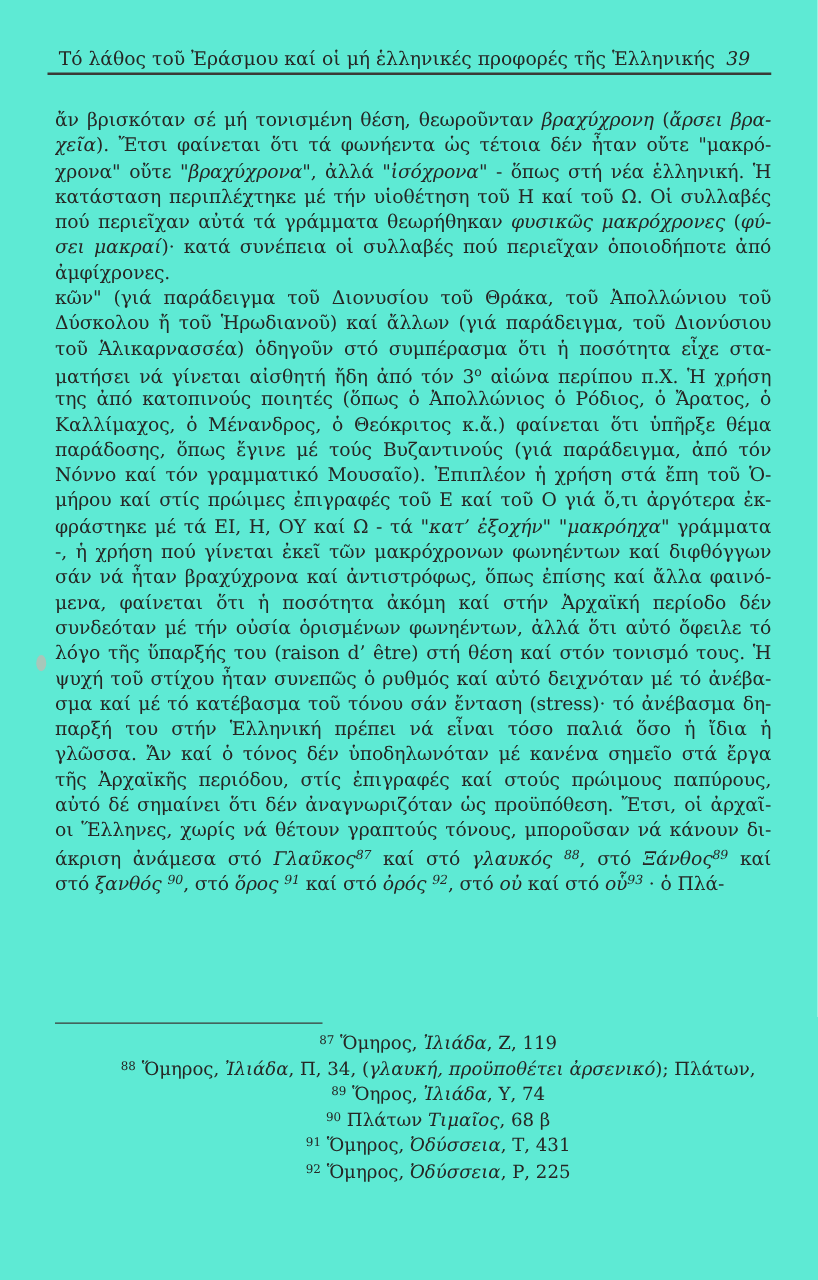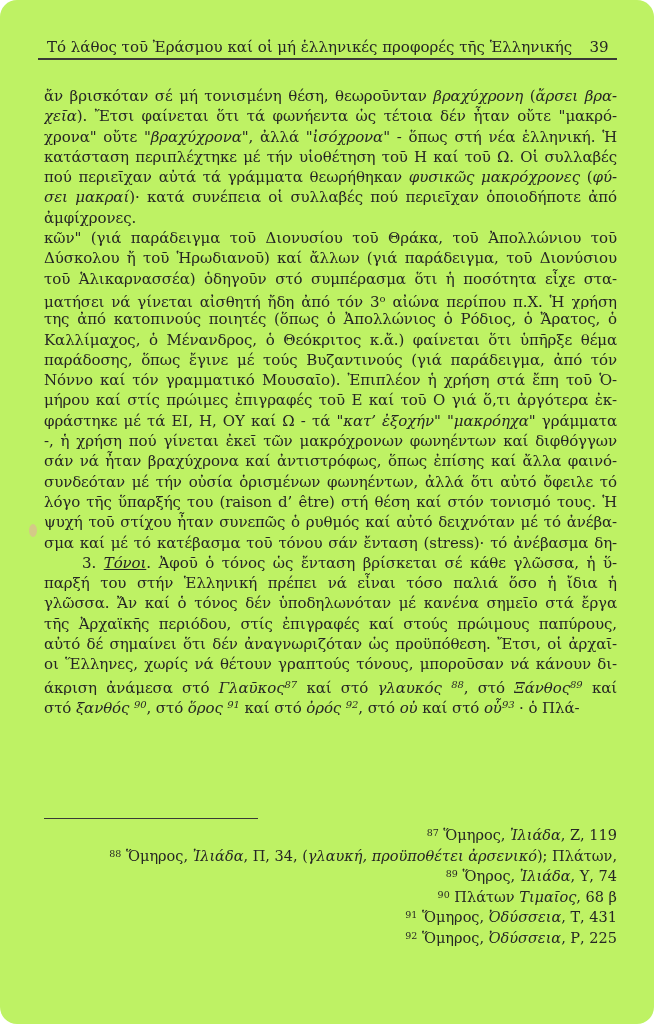--- a/index.html
+++ b/index.html
@@ -1,43 +1,43 @@
 <!DOCTYPE html>
 <html><head>
 <meta charset="utf-8">
 <style>
   html,body{margin:0;padding:0;}
   .page{
-    position:relative;width:654px;height:1024px;background:#bef264;
-    font-family:"DejaVu Serif","Liberation Serif",serif;color:#262624;overflow:hidden;border-radius:17px;
+    position:relative;width:654px;height:1024px;background:#5eead4;
+    font-family:"DejaVu Serif","Liberation Serif",serif;color:#262624;overflow:hidden;
   }
   
   .header{
     position:absolute;left:38px;top:34px;width:579px;height:24px;
     border-bottom:2px solid #3a3a36;display:flex;align-items:flex-end;
   }
   .header-title{flex:1;text-align:center;font-size:15px;line-height:22px;white-space:nowrap;}
-  .header-pagenum{width:36px;text-align:center;font-size:15px;line-height:22px;}
+  .header-pagenum{width:36px;text-align:left;font-size:15px;line-height:22px;font-style:italic;}
   
   .body{position:absolute;left:44px;top:86px;width:573px;}
   .line{
     height:20.3px;line-height:20.3px;font-size:15px;letter-spacing:-0.1px;
     text-align:justify;text-align-last:justify;overflow:hidden;white-space:normal;
   }
   .line.last{text-align-last:left;}
   .line.indent{text-indent:38px;}
   .seg-r{font-style:normal;}
   .seg-i{font-style:italic;}
   .seg-iu{font-style:italic;text-decoration:underline;}
   .seg-sup{font-style:italic;font-size:10px;vertical-align:5px;}
   .seg-supr{font-style:normal;font-size:10px;vertical-align:5px;}
   
   .fn-sep{position:absolute;left:44px;top:818px;width:214px;border-top:1.5px solid #3a3a36;}
   .footnotes{position:absolute;left:44px;top:823px;width:573px;}
-  .fn-line{height:20.6px;line-height:20.6px;font-size:14.5px;text-align:right;overflow:hidden;}
+  .fn-line{height:20.6px;line-height:20.6px;font-size:14.5px;text-align:center;overflow:hidden;}
   .fn-line.indent{text-indent:40px;}
   .footnotes .seg-sup{font-style:normal;font-size:9.5px;vertical-align:4px;}
   
   .margin-mark{
     position:absolute;left:29px;top:524px;width:8px;height:13px;border-radius:50%;
     background:#e5aaa4;opacity:.55;
   }
 </style>
 </head>
 <body>
@@ -61,25 +61,25 @@
       <div class="line"><span class="seg-r">τοῦ Ἁλικαρνασσέα) ὁδηγοῦν στό συμπέρασμα ὅτι ἡ ποσότητα εἶχε στα-</span></div>
       <div class="line"><span class="seg-r">ματήσει νά γίνεται αἰσθητή ἤδη ἀπό τόν 3</span><span class="seg-supr">ο</span><span class="seg-r"> αἰώνα περίπου π.Χ. Ἡ χρήση</span></div>
       <div class="line"><span class="seg-r">της ἀπό κατοπινούς ποιητές (ὅπως ὁ Ἀπολλώνιος ὁ Ρόδιος, ὁ Ἄρατος, ὁ</span></div>
       <div class="line"><span class="seg-r">Καλλίμαχος, ὁ Μένανδρος, ὁ Θεόκριτος κ.ἄ.) φαίνεται ὅτι ὑπῆρξε θέμα</span></div>
       <div class="line"><span class="seg-r">παράδοσης, ὅπως ἔγινε μέ τούς Βυζαντινούς (γιά παράδειγμα, ἀπό τόν</span></div>
       <div class="line"><span class="seg-r">Νόννο καί τόν γραμματικό Μουσαῖο). Ἐπιπλέον ἡ χρήση στά ἔπη τοῦ Ὁ-</span></div>
       <div class="line"><span class="seg-r">μήρου καί στίς πρώιμες ἐπιγραφές τοῦ Ε καί τοῦ Ο γιά ὅ,τι ἀργότερα ἐκ-</span></div>
       <div class="line"><span class="seg-r">φράστηκε μέ τά ΕΙ, Η, ΟΥ καί Ω - τά "</span><span class="seg-i">κατ’ ἐξοχήν</span><span class="seg-r">" "</span><span class="seg-i">μακρόηχα</span><span class="seg-r">" γράμματα</span></div>
       <div class="line"><span class="seg-r">-, ἡ χρήση πού γίνεται ἐκεῖ τῶν μακρόχρονων φωνηέντων καί διφθόγγων</span></div>
       <div class="line"><span class="seg-r">σάν νά ἦταν βραχύχρονα καί ἀντιστρόφως, ὅπως ἐπίσης καί ἄλλα φαινό-</span></div>
+      <div class="line"><span class="seg-r">μενα, φαίνεται ὅτι ἡ ποσότητα ἀκόμη καί στήν Ἀρχαϊκή περίοδο δέν</span></div>
       <div class="line"><span class="seg-r">συνδεόταν μέ τήν οὐσία ὁρισμένων φωνηέντων, ἀλλά ὅτι αὐτό ὄφειλε τό</span></div>
       <div class="line"><span class="seg-r">λόγο τῆς ὕπαρξής του (raison d’ être) στή θέση καί στόν τονισμό τους. Ἡ</span></div>
       <div class="line"><span class="seg-r">ψυχή τοῦ στίχου ἦταν συνεπῶς ὁ ρυθμός καί αὐτό δειχνόταν μέ τό ἀνέβα-</span></div>
       <div class="line"><span class="seg-r">σμα καί μέ τό κατέβασμα τοῦ τόνου σάν ἔνταση (stress)· τό ἀνέβασμα δη-</span></div>
-      <div class="line indent"><span class="seg-r">3. </span><span class="seg-iu">Τόνοι</span><span class="seg-r">. Ἀφοῦ ὁ τόνος ὡς ἔνταση βρίσκεται σέ κάθε γλῶσσα, ἡ ὕ-</span></div>
       <div class="line"><span class="seg-r">παρξή του στήν Ἑλληνική πρέπει νά εἶναι τόσο παλιά ὅσο ἡ ἴδια ἡ</span></div>
       <div class="line"><span class="seg-r">γλῶσσα. Ἄν καί ὁ τόνος δέν ὑποδηλωνόταν μέ κανένα σημεῖο στά ἔργα</span></div>
       <div class="line"><span class="seg-r">τῆς Ἀρχαϊκῆς περιόδου, στίς ἐπιγραφές καί στούς πρώιμους παπύρους,</span></div>
       <div class="line"><span class="seg-r">αὐτό δέ σημαίνει ὅτι δέν ἀναγνωριζόταν ὡς προϋπόθεση. Ἔτσι, οἱ ἀρχαῖ-</span></div>
       <div class="line"><span class="seg-r">οι Ἕλληνες, χωρίς νά θέτουν γραπτούς τόνους, μποροῦσαν νά κάνουν δι-</span></div>
       <div class="line"><span class="seg-r">άκριση ἀνάμεσα στό </span><span class="seg-i">Γλαῦκος</span><span class="seg-sup">87</span><span class="seg-r"> καί στό </span><span class="seg-i">γλαυκός</span><span class="seg-r"> </span><span class="seg-sup">88</span><span class="seg-r">, στό </span><span class="seg-i">Ξάνθος</span><span class="seg-sup">89</span><span class="seg-r"> καί</span></div>
       <div class="line last"><span class="seg-r">στό </span><span class="seg-i">ξανθός</span><span class="seg-r"> </span><span class="seg-sup">90</span><span class="seg-r">, στό </span><span class="seg-i">ὅρος</span><span class="seg-r"> </span><span class="seg-sup">91</span><span class="seg-r"> καί στό </span><span class="seg-i">ὀρός</span><span class="seg-r"> </span><span class="seg-sup">92</span><span class="seg-r">, στό </span><span class="seg-i">οὐ</span><span class="seg-r"> καί στό </span><span class="seg-i">οὗ</span><span class="seg-sup">93</span><span class="seg-r"> · ὁ Πλά-</span></div>
     </div>
 
   <div class="fn-sep"></div>

